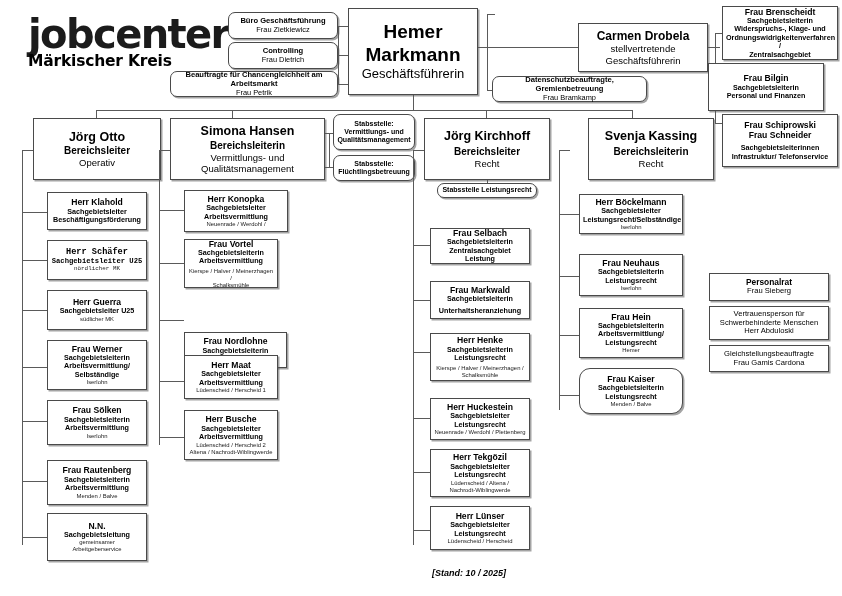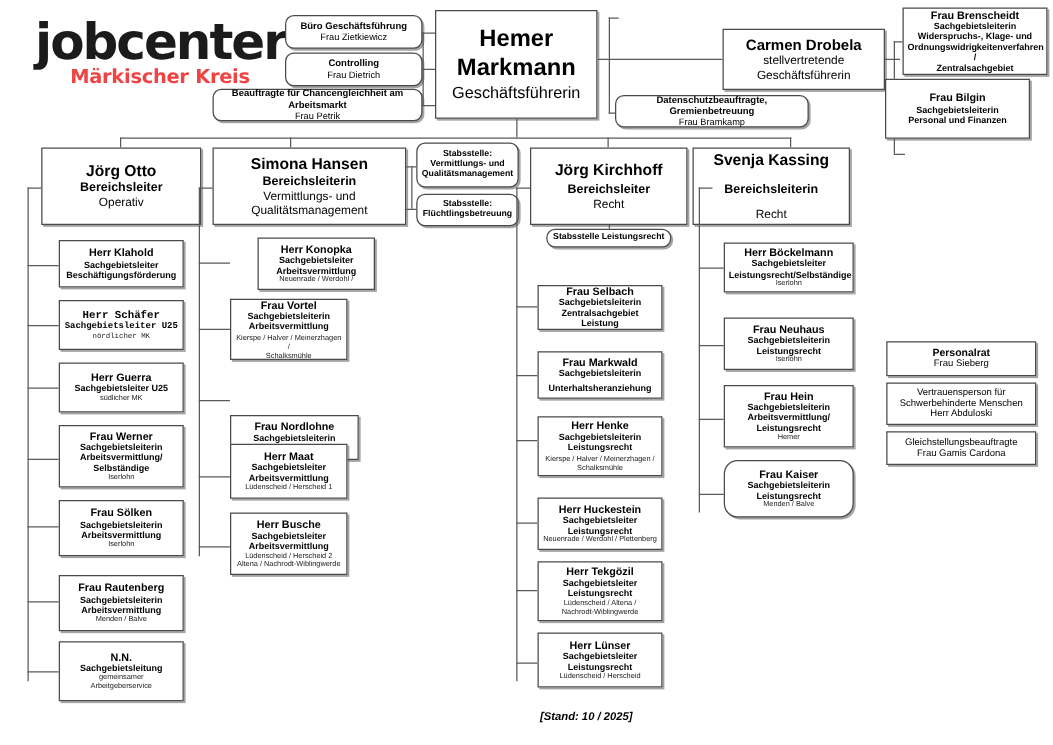--- a/index.html
+++ b/index.html
@@ -53,21 +53,21 @@
 
   .t-stab{font-size:7px;font-weight:700;line-height:1.3;}
 
   
   #logo{position:absolute;left:28px;top:14px;width:200px;height:60px;}
   #logo .word{
     font-size:40px;font-weight:800;letter-spacing:-1.6px;
     line-height:1;color:#1b1b1b;font-family:"DejaVu Sans",sans-serif;
   }
   #logo .sub{
-    font-size:15.5px;font-weight:700;color:#ef4444;text-align:center;
+    font-size:15.5px;font-weight:700;color:#000000;text-align:left;
     margin-top:-2px;letter-spacing:-.2px;font-family:"DejaVu Sans",sans-serif;
   }
 
   
   .ln-h,.ln-v{position:absolute;background:#5a5a5a;}
   .ln-h{height:1px;}
   .ln-v{width:1px;}
 
   
   #stamp{
@@ -143,20 +143,26 @@
     <span class="ln t-leaf-name">Frau Brenscheidt</span>
     <span class="ln t-leaf-role">Sachgebietsleiterin</span>
     <span class="ln t-leaf-role">Widerspruchs-, Klage- und</span>
     <span class="ln t-leaf-role">Ordnungswidrigkeitenverfahren /</span>
     <span class="ln t-leaf-role">Zentralsachgebiet</span>
   </div>
   <div class="box" style="left:708px;top:63px;width:116px;height:48px;">
     <span class="ln t-leaf-name">Frau Bilgin</span>
     <span class="ln t-leaf-role">Sachgebietsleiterin</span>
     <span class="ln t-leaf-role">Personal und Finanzen</span>
+  </div>
+  <div class="box" style="left:722px;top:114px;width:116px;height:53px;">
+    <span class="ln t-leaf-name">Frau Schiprowski</span>
+    <span class="ln t-leaf-name">Frau Schneider</span>
+    <span class="ln t-leaf-role" style="margin-top:4px;">Sachgebietsleiterinnen</span>
+    <span class="ln t-leaf-role">Infrastruktur/ Telefonservice</span>
   </div>
 
   <div class="box" style="left:33px;top:118px;width:128px;height:62px;">
     <span class="ln t-dep-name">Jörg Otto</span>
     <span class="ln t-dep-role">Bereichsleiter</span>
     <span class="ln t-dep-sub">Operativ</span>
   </div>
 
   <div class="ln-v" style="left:22px;top:150px;height:395px;"></div>
   <div class="ln-h" style="left:22px;top:150px;width:11px;"></div>
@@ -230,21 +236,21 @@
   </div>
 
   <div class="ln-v" style="left:159px;top:150px;height:295px;"></div>
   <div class="ln-h" style="left:159px;top:150px;width:11px;"></div>
   <div class="ln-h" style="left:159px;top:210px;width:25px;"></div>
   <div class="ln-h" style="left:159px;top:263px;width:25px;"></div>
   <div class="ln-h" style="left:159px;top:320px;width:25px;"></div>
   <div class="ln-h" style="left:159px;top:381px;width:25px;"></div>
   <div class="ln-h" style="left:159px;top:437px;width:25px;"></div>
 
-  <div class="box" style="left:184px;top:190px;width:94px;height:42px;margin-left:22px;">
+  <div class="box" style="left:184px;top:190px;width:104px;height:42px;">
     <span class="ln t-leaf-name">Herr Konopka</span>
     <span class="ln t-leaf-role">Sachgebietsleiter</span>
     <span class="ln t-leaf-role">Arbeitsvermittlung</span>
     <span class="ln t-leaf-loc">Neuenrade / Werdohl /</span>
   </div>
   <div class="box" style="left:184px;top:239px;width:94px;height:49px;">
     <span class="ln t-leaf-name">Frau Vortel</span>
     <span class="ln t-leaf-role">Sachgebietsleiterin</span>
     <span class="ln t-leaf-role">Arbeitsvermittlung</span>
     <span class="ln t-leaf-loc" style="margin-top:2px;">Kierspe / Halver / Meinerzhagen /</span>
@@ -318,21 +324,21 @@
     <span class="ln t-leaf-loc">Lüdenscheid / Altena /</span>
     <span class="ln t-leaf-loc">Nachrodt-Wiblingwerde</span>
   </div>
   <div class="box" style="left:430px;top:506px;width:100px;height:44px;">
     <span class="ln t-leaf-name">Herr Lünser</span>
     <span class="ln t-leaf-role">Sachgebietsleiter</span>
     <span class="ln t-leaf-role">Leistungsrecht</span>
     <span class="ln t-leaf-loc">Lüdenscheid / Herscheid</span>
   </div>
 
-  <div class="box" style="left:554px;top:118px;width:126px;height:62px;justify-content:space-between;">
+  <div class="box" style="left:588px;top:118px;width:126px;height:62px;">
     <span class="ln t-dep-name">Svenja Kassing</span>
     <span class="ln t-dep-role" style="margin-top:3px;">Bereichsleiterin</span>
     <span class="ln t-dep-sub">Recht</span>
   </div>
 
   <div class="ln-v" style="left:559px;top:150px;height:260px;"></div>
   <div class="ln-h" style="left:559px;top:150px;width:11px;"></div>
   <div class="ln-h" style="left:559px;top:214px;width:20px;"></div>
   <div class="ln-h" style="left:559px;top:276px;width:20px;"></div>
   <div class="ln-h" style="left:559px;top:335px;width:20px;"></div>

